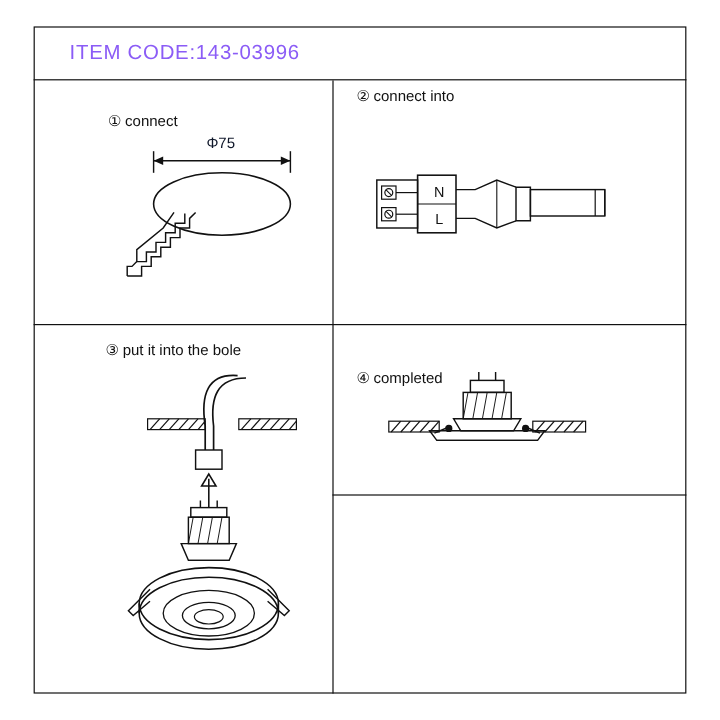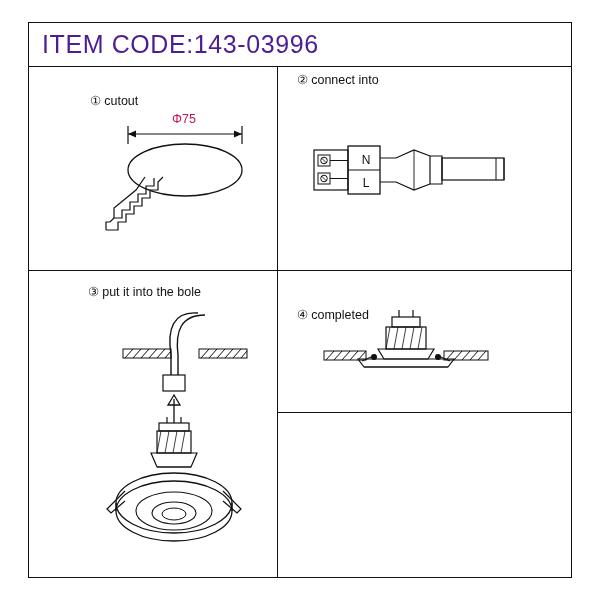--- a/index.html
+++ b/index.html
@@ -34,24 +34,24 @@
     left: 28px;
     top: 22px;
     width: 544px;
     height: 45px;
     box-sizing: border-box;
     border-bottom: 1.6px solid #111;
     display: flex;
     align-items: center;
   }
   .title-text {
-    font-size: 25px;
+    font-size: 17px;
     letter-spacing: 0.6px;
-    padding-left: 14px;
-    color: #4c1d95;
+    padding-left: 30px;
+    color: #8b5cf6;
     white-space: nowrap;
   }
   
   .v-div {
     position: absolute;
     background: #111;
     width: 1.4px;
   }
   .h-div {
     position: absolute;
@@ -68,21 +68,21 @@
     font-size: 12.5px;
     margin-right: 3px;
   }
   svg { display: block; }
   .art {
     position: absolute;
   }
   .dim-text {
     position: absolute;
     font-size: 12.5px;
-    color: #be185d;
+    color: #0f172a;
   }
 </style>
 </head>
 <body>
 
 <div id="sheet">
 
   <div class="frame"></div>
 
   <div class="title-bar">
@@ -90,21 +90,21 @@
   </div>
 
   <div class="v-div" style="left:277px; top:67px; height:203px;"></div>
   <div class="v-div" style="left:277px; top:270px; height:308px;"></div>
 
   <div class="h-div" style="left:28px; top:270px; width:544px;"></div>
 
   <div class="h-div" style="left:277px; top:412px; width:295px;"></div>
 
   <div class="cell-label" style="left:90px; top:93px;">
-    <span class="num">①</span><span>cutout</span>
+    <span class="num">①</span><span>connect</span>
   </div>
 
   <div class="dim-text" style="left:172px; top:112px;">Φ75</div>
 
   <div class="art" style="left:100px; top:120px;">
     <svg width="170" height="140" viewBox="0 0 170 140">
 
       <line x1="28" y1="14" x2="142" y2="14" stroke="#111" stroke-width="1.2"></line>
       <path d="M28,14 L36,10.5 L36,17.5 Z" fill="#111"></path>
       <path d="M142,14 L134,10.5 L134,17.5 Z" fill="#111"></path>

